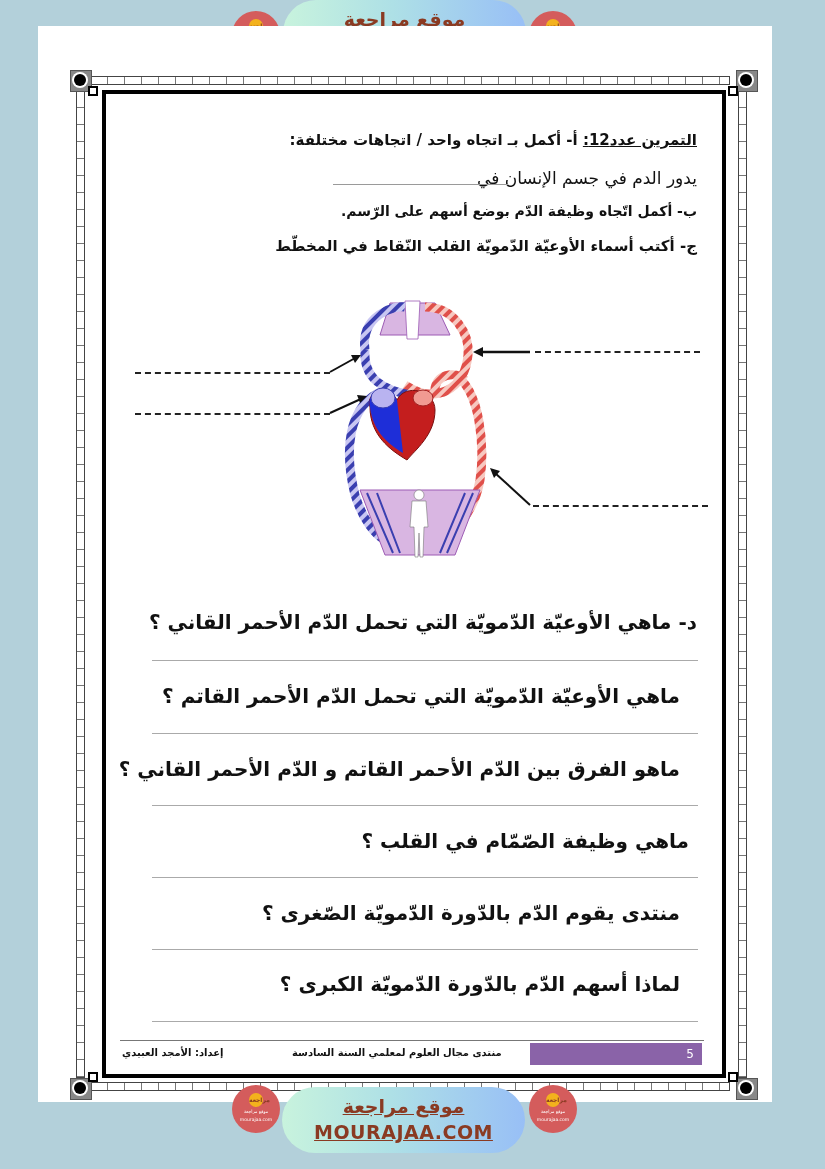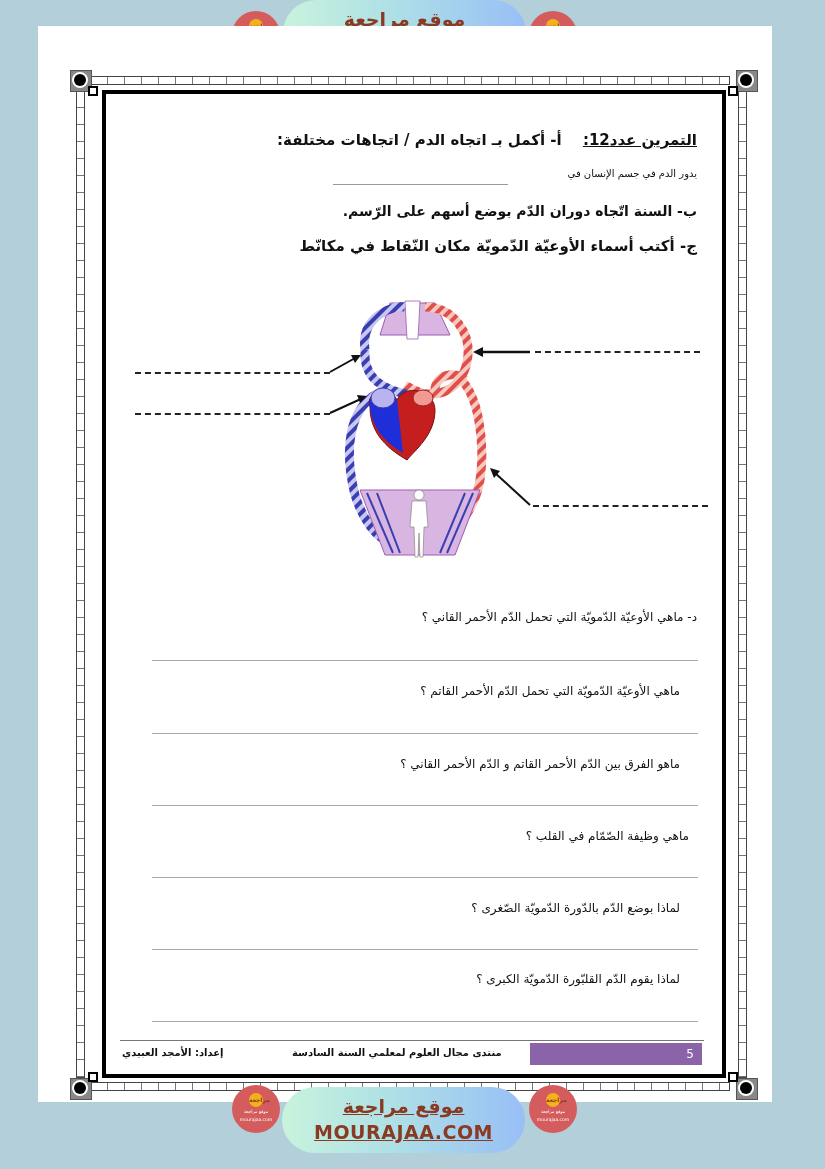--- a/index.html
+++ b/index.html
@@ -52,32 +52,32 @@
   }
   .logo .mark {
     display:block; margin:8px auto 0; width:14px; height:14px; border-radius:50%;
     background:#f3b21d; font-size:6px; line-height:14px; color:#8a3a22; font-weight:bold;
   }
   .logo .txt { display:block; font-size:4.5px; line-height:6px; margin-top:2px; }
 
   
   .rtl { direction:rtl; text-align:right; position:absolute; color:#111; }
   .q-title { right:128px; top:131px; font-size:15px; font-weight:bold; }
-  .q-title .u { text-decoration:underline;margin-left:16px; }
-  .line-text { right:128px; top:168px; font-size:10px; }
+  .q-title .u { text-decoration:underline; }
+  .line-text { right:128px; top:168px; font-size:17px; }
   .fill-line {
     position:absolute; border-bottom:1px solid #9a9a9a; height:0;
   }
   .b-text { right:128px; top:203px; font-size:14px; font-weight:bold; }
   .c-text { right:128px; top:237px; font-size:15px; font-weight:bold; }
 
   .diagram { position:absolute; left:135px; top:295px; width:575px; height:275px; }
   .dash { position:absolute; border-top:2px dashed #222; height:0; }
 
-  .question { right:128px; font-size:12px; font-weight:normal; }
+  .question { right:128px; font-size:20px; font-weight:bold; }
   .answer-line { position:absolute; left:152px; width:546px; border-bottom:1px solid #aaa; }
 
   .footer-bar { position:absolute; left:120px; top:1040px; width:584px; height:28px; border-top:1px solid #777; }
   .footer-num {
     position:absolute; left:530px; top:1043px; width:172px; height:22px; background:#8a63a8;
     color:#fff; font-size:12px; text-align:right; box-sizing:border-box; padding-right:8px; line-height:22px;
   }
   .footer-text { position:absolute; font-size:10px; color:#111; direction:rtl; font-weight:bold; }
 </style>
 </head>
@@ -126,26 +126,26 @@
 </div>
 <div class="corner" style="left:728px;top:1072px;">
   <div class="sq" style="left:8px;top:6px;"></div>
     <div class="dot" style="left:12px;top:10px;"></div>
   <div class="step1" style="left:0px;top:0px;"></div>
     <div class="step2" style="left:2px;top:2px;"></div>
 </div>
 
 <div class="rtl q-title">
   <span class="u">التمرين عدد12:</span>
-  <span>أ- أكمل بـ اتجاه الدم / اتجاهات مختلفة:</span>
+  <span>أ- أكمل بـ اتجاه واحد / اتجاهات مختلفة:</span>
 </div>
 <div class="rtl line-text">يدور الدم في جسم الإنسان في</div>
 <div class="fill-line" style="left:333px;top:184px;width:175px;"></div>
-<div class="rtl b-text">ب- السنة اتّجاه دوران الدّم بوضع أسهم على الرّسم.</div>
-<div class="rtl c-text">ج- أكتب أسماء الأوعيّة الدّمويّة مكان النّقاط في مكانّط</div>
+<div class="rtl b-text">ب- أكمل اتّجاه وظيفة الدّم بوضع أسهم على الرّسم.</div>
+<div class="rtl c-text">ج- أكتب أسماء الأوعيّة الدّمويّة القلب النّقاط في المخطّط</div>
 
 <div class="diagram">
   <svg width="575" height="275" viewBox="0 0 575 275">
     <defs>
       <pattern id="stripeB" width="8" height="8" patternUnits="userSpaceOnUse" patternTransform="rotate(45)">
         <rect width="8" height="8" fill="#c8c6f2"></rect>
           <rect width="4" height="8" fill="#3a3fb0"></rect>
       </pattern>
       <pattern id="stripeR" width="8" height="8" patternUnits="userSpaceOnUse" patternTransform="rotate(45)">
         <rect width="8" height="8" fill="#f7c8c0"></rect>
@@ -195,24 +195,24 @@
 
 <div class="rtl question" style="top:684px;right:145px;margin-left:28px;">ماهي الأوعيّة الدّمويّة التي تحمل الدّم الأحمر القاتم ؟</div>
 <div class="answer-line" style="top:733px;"></div>
 
 <div class="rtl question" style="top:757px;right:145px;text-align:center;">ماهو الفرق بين الدّم الأحمر القاتم و الدّم الأحمر القاني ؟</div>
 <div class="answer-line" style="top:805px;"></div>
 
 <div class="rtl question" style="top:829px;right:136px;">ماهي وظيفة الصّمّام في القلب ؟</div>
 <div class="answer-line" style="top:877px;"></div>
 
-<div class="rtl question" style="top:901px;right:145px;">لماذا بوضع الدّم بالدّورة الدّمويّة الصّغرى ؟</div>
+<div class="rtl question" style="top:901px;right:145px;">منتدى يقوم الدّم بالدّورة الدّمويّة الصّغرى ؟</div>
 <div class="answer-line" style="top:949px;"></div>
 
-<div class="rtl question" style="top:972px;right:145px;">لماذا يقوم الدّم القلبّورة الدّمويّة الكبرى ؟</div>
+<div class="rtl question" style="top:972px;right:145px;">لماذا أسهم الدّم بالدّورة الدّمويّة الكبرى ؟</div>
 <div class="answer-line" style="top:1021px;"></div>
 
 <div class="footer-bar"></div>
 <div class="footer-num">5</div>
 <div class="footer-text" style="left:292px;top:1047px;">منتدى مجال العلوم لمعلمي السنة السادسة</div>
 <div class="footer-text" style="left:122px;top:1047px;">إعداد: الأمجد العبيدي</div>
 
 <div class="logo" style="left:232px;top:1085px;">
   <span class="mark">مراجعة</span>
   <span class="txt">موقع مراجعة</span>

